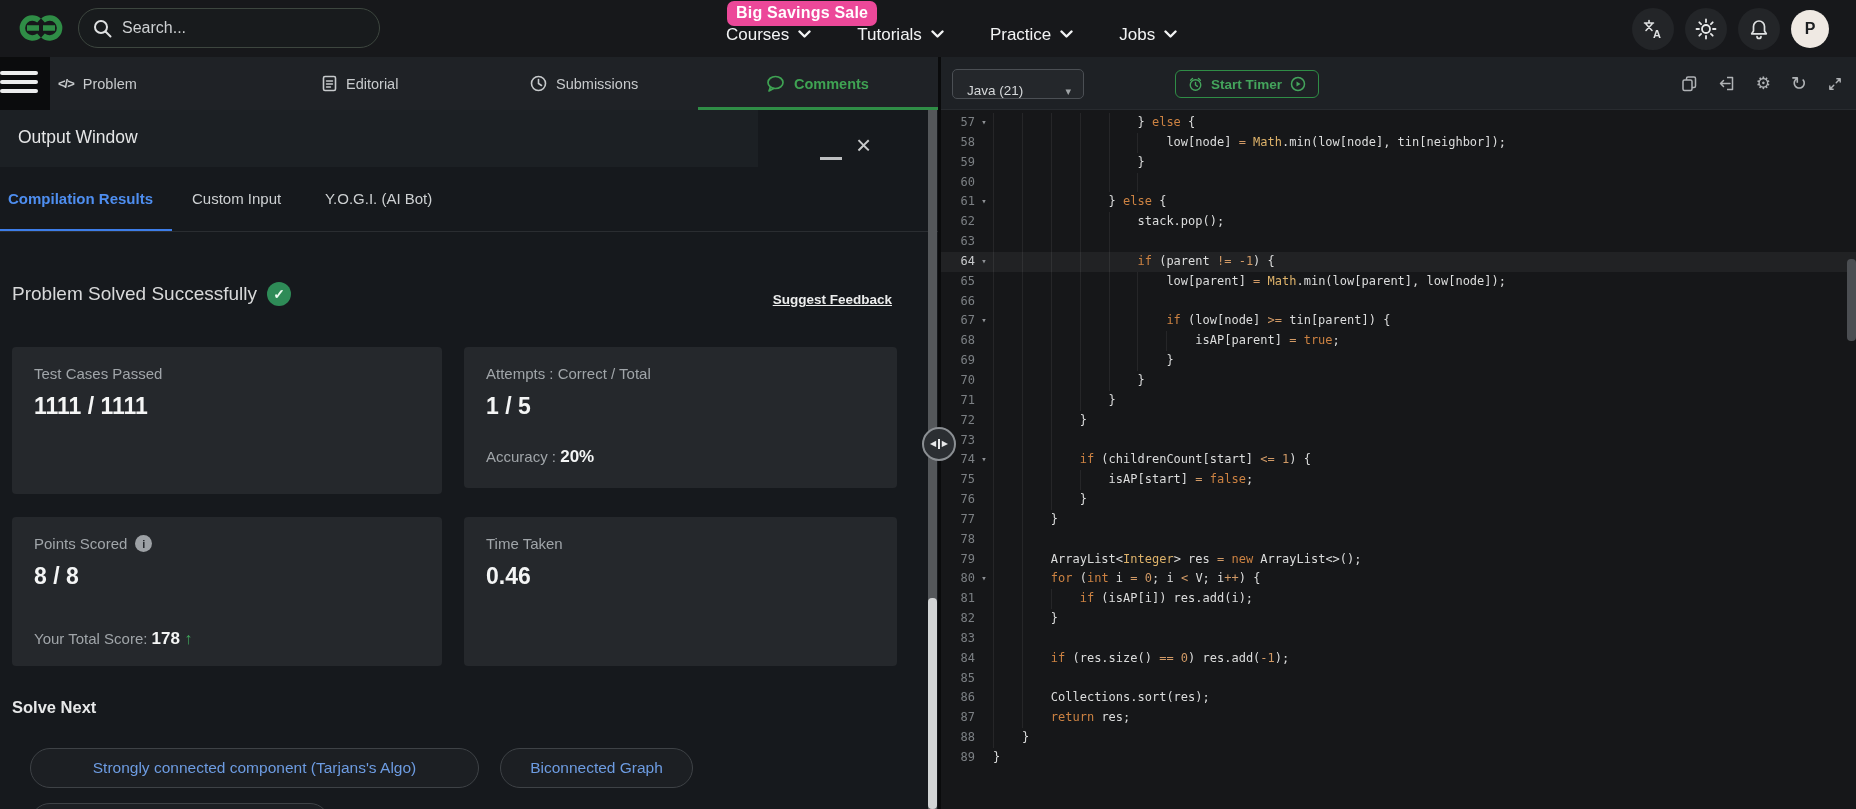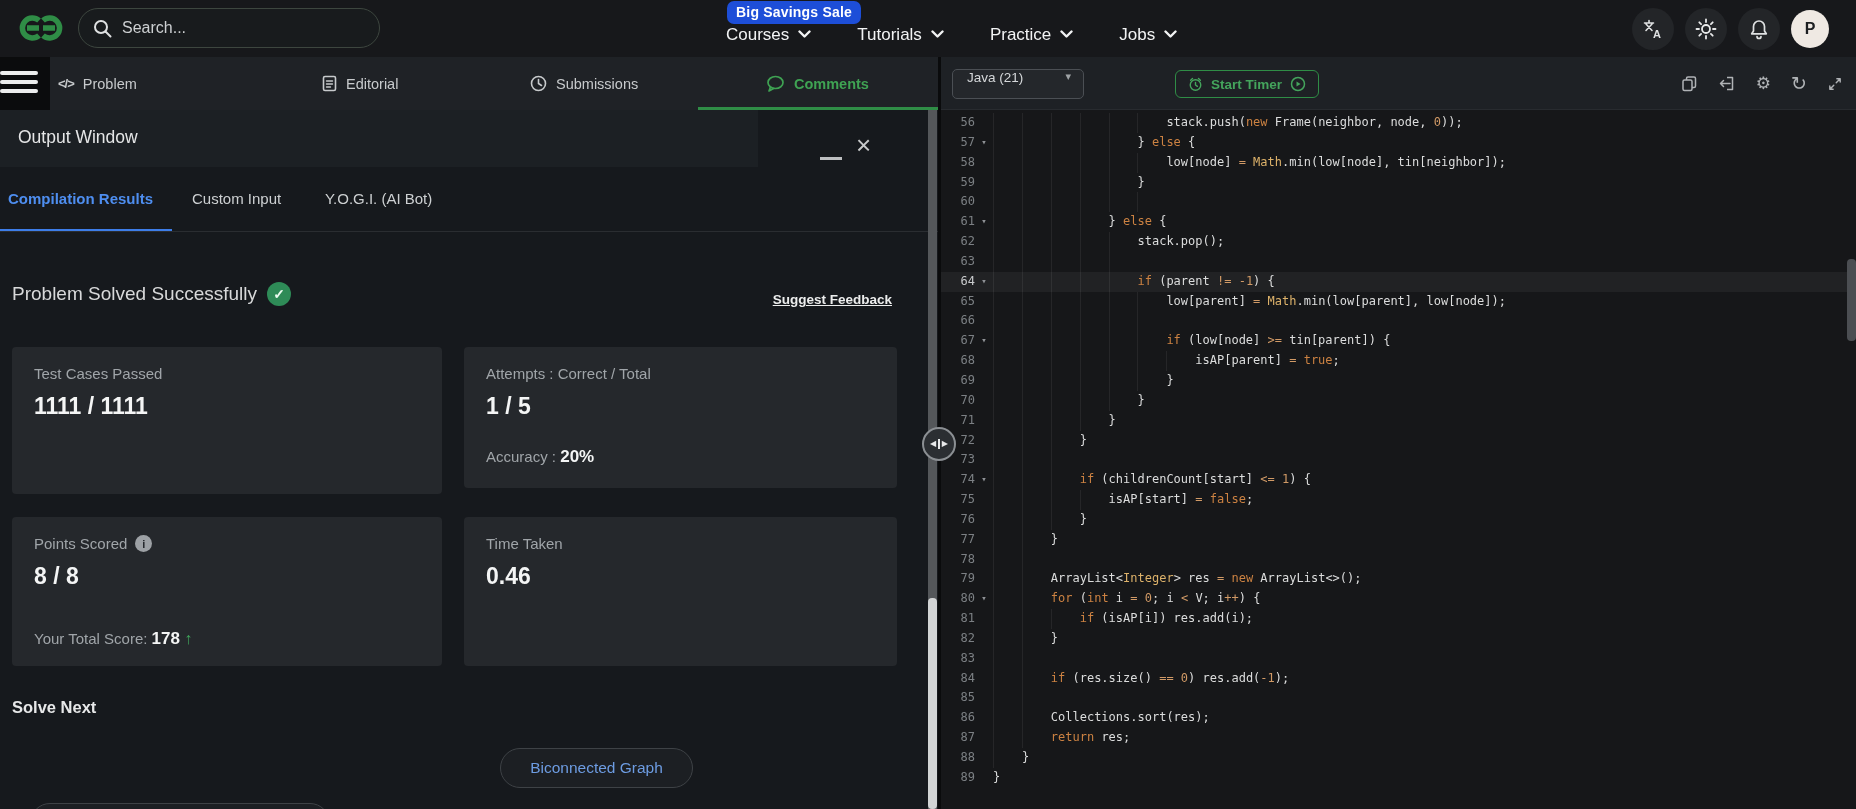--- a/index.html
+++ b/index.html
@@ -10,21 +10,21 @@
     -webkit-font-smoothing:antialiased; color:#e8e9ea;
   }
   
   .topnav { position:absolute; left:0; top:0; width:1856px; height:57px; background:#17181b; z-index:30; }
   .logo { position:absolute; left:12px; top:11px; width:58px; height:34px; cursor:pointer; }
   .search { position:absolute; left:78px; top:8px; width:302px; height:40px; border:1px solid #3d463f;
             border-radius:21px; background:#181b1d; display:flex; align-items:center; padding:0 14px; gap:10px; }
   .search input { flex:1; background:transparent; border:none; outline:none; color:#e4e6e7;
                   font-size:16px; font-family:"Liberation Sans", sans-serif; }
   .search input::placeholder { color:#cdd0d2; }
-  .badge { position:absolute; left:727px; top:1px; background:#1d4ed8; color:#fff; font-size:14px;
+  .badge { position:absolute; left:727px; top:1px; background:#ec4899; color:#fff; font-size:16px;
            font-weight:700; padding:3px 9px 4px; border-radius:7px; letter-spacing:.2px; }
   .mainnav { position:absolute; left:726px; top:12px; height:45px; display:flex; align-items:center; gap:46px; }
   .navitem { display:flex; align-items:center; gap:9px; color:#f2f3f4; font-size:17px; cursor:pointer; }
   .rightics { position:absolute; left:1632px; top:0; height:57px; display:flex; align-items:center; gap:11px; }
   .icircle { width:42px; height:42px; border-radius:50%; background:#232528; display:flex;
              align-items:center; justify-content:center; cursor:pointer; }
   .avatar { width:38px; height:38px; border-radius:50%; background:#efe9e3; color:#1d1f22;
             font-weight:700; font-size:16px; display:flex; align-items:center; justify-content:center; cursor:pointer; }
   
   .left-panel { position:absolute; left:0; top:57px; width:938px; height:752px; background:#16191d; }
@@ -70,21 +70,21 @@
   .vdivider { position:absolute; left:938px; top:57px; width:3px; height:752px; background:#0a0b0c; cursor:col-resize; z-index:20; }
   .handle { position:absolute; left:-16px; top:370px; width:34px; height:34px; border-radius:50%;
             background:#2b2e32; border:2px solid #8b8f93; display:flex; align-items:center;
             justify-content:center; gap:2px; cursor:col-resize; }
   .handle span { font-size:8px; color:#e8e9ea; line-height:1; }
   .hbar { width:1.5px; height:10px; background:#e8e9ea; }
   
   .right-panel { position:absolute; left:941px; top:57px; width:915px; height:752px; background:#161719; }
   .ed-toolbar { position:absolute; left:0; top:0; width:915px; height:53px; background:#1e2125; border-bottom:1px solid #282b2f; }
   .lang-select { position:absolute; left:11px; top:12px; width:132px; height:30px; border:1px solid #4b4f54;
-                 border-radius:5px; background:#24272b; display:flex; align-items:flex-start; cursor:pointer; }
+                 border-radius:5px; background:#24272b; display:flex; align-items:flex-end; cursor:pointer; }
   .lang-select .lbl { margin-left:14px; font-size:13.5px; color:#d5d8da; }
   .lang-select .chev { margin-left:auto; margin-right:12px; font-size:11px; color:#9fa3a6; }
   .timer-btn { position:absolute; left:234px; top:13px; height:28px; padding:0 12px; border:1px solid #2f8d46;
                border-radius:6px; display:inline-flex; align-items:center; gap:8px; color:#44a45c;
                font-size:13.5px; font-weight:600; cursor:pointer; }
   .ed-icons { position:absolute; right:13px; top:0; height:53px; display:flex; align-items:center; gap:20px; color:#b0b3b6; }
   .ed-icons > * { cursor:pointer; }
   .glyph-ic { font-size:17px; line-height:1; color:#b0b3b6; font-family:"DejaVu Sans", sans-serif; }
   .code-area { position:absolute; left:0; top:54px; width:915px; height:698px; padding-top:2px; overflow:hidden; }
   .crow { height:19.85px; line-height:19.85px; font-family:"DejaVu Sans Mono", monospace;
@@ -246,20 +246,21 @@
       </div>
       <div class="cvalue">8 / 8</div>
       <div class="csub" style="top:112px;"><span>Your Total Score: </span><b>178</b> <span class="uparrow">↑</span></div>
     </div>
     <div class="card" style="left:464px; top:460px; width:433px; height:149px;">
       <div class="clabel">Time Taken</div>
       <div class="cvalue">0.46</div>
     </div>
 
     <div class="solve-next">Solve Next</div>
+    <div class="pill" style="left:30px; width:449px;">Strongly connected component (Tarjans's Algo)</div>
     <div class="pill" style="left:500px; width:193px;">Biconnected Graph</div>
     <div class="pill partial" style="left:30px; width:300px;"></div>
 
     <div class="lsb-track"></div>
     <div class="lsb-thumb"></div>
   </section>
 
   <div class="vdivider">
     <div class="handle">
       <span>◀</span>
@@ -297,21 +298,20 @@
         </svg>
         <span class="glyph-ic">⚙</span>
         <span class="glyph-ic" style="font-size:19px;">↻</span>
         <svg width="16" height="16" viewBox="0 0 17 17">
           <path d="M10.5 3 H14 V6.5 M14 3 L9.8 7.2 M6.5 14 H3 V10.5 M3 14 L7.2 9.8" fill="none" stroke="#b0b3b6" stroke-width="1.5" stroke-linecap="round" stroke-linejoin="round"></path>
         </svg>
       </div>
     </div>
     <div class="code-area">
       <div>
-          <div class="crow"><span class="ln">56</span><span class="fold"></span><span class="ind" style="width: 24ch;"></span><span class="tk-p">stack.push(</span><span class="tk-k">new</span><span class="tk-p"> Frame(neighbor, node, </span><span class="tk-o">0</span><span class="tk-p">));</span></div>
           <div class="crow"><span class="ln">57</span><span class="fold">▾</span><span class="ind" style="width: 20ch;"></span><span class="tk-p">} </span><span class="tk-k">else</span><span class="tk-p"> {</span></div>
           <div class="crow"><span class="ln">58</span><span class="fold"></span><span class="ind" style="width: 24ch;"></span><span class="tk-p">low[node] </span><span class="tk-o">=</span><span class="tk-p"> </span><span class="tk-t">Math</span><span class="tk-p">.min(low[node], tin[neighbor]);</span></div>
           <div class="crow"><span class="ln">59</span><span class="fold"></span><span class="ind" style="width: 20ch;"></span><span class="tk-p">}</span></div>
           <div class="crow"><span class="ln">60</span><span class="fold"></span><span class="ind" style="width: 24ch;"></span></div>
           <div class="crow"><span class="ln">61</span><span class="fold">▾</span><span class="ind" style="width: 16ch;"></span><span class="tk-p">} </span><span class="tk-k">else</span><span class="tk-p"> {</span></div>
           <div class="crow"><span class="ln">62</span><span class="fold"></span><span class="ind" style="width: 20ch;"></span><span class="tk-p">stack.pop();</span></div>
           <div class="crow"><span class="ln">63</span><span class="fold"></span><span class="ind" style="width: 20ch;"></span></div>
           <div class="crow active"><span class="ln">64</span><span class="fold">▾</span><span class="ind" style="width: 20ch;"></span><span class="tk-k">if</span><span class="tk-p"> (parent </span><span class="tk-o">!=</span><span class="tk-p"> </span><span class="tk-o">-1</span><span class="tk-p">) {</span></div>
           <div class="crow"><span class="ln">65</span><span class="fold"></span><span class="ind" style="width: 24ch;"></span><span class="tk-p">low[parent] </span><span class="tk-o">=</span><span class="tk-p"> </span><span class="tk-t">Math</span><span class="tk-p">.min(low[parent], low[node]);</span></div>
           <div class="crow"><span class="ln">66</span><span class="fold"></span><span class="ind" style="width: 24ch;"></span></div>

